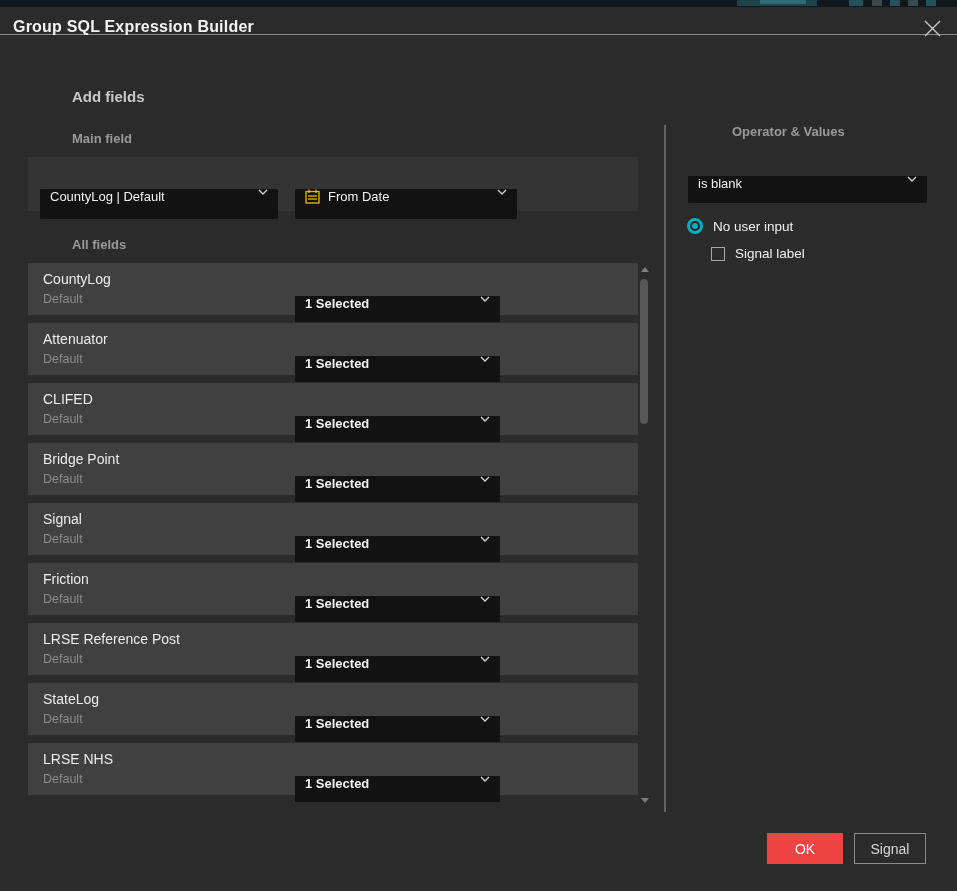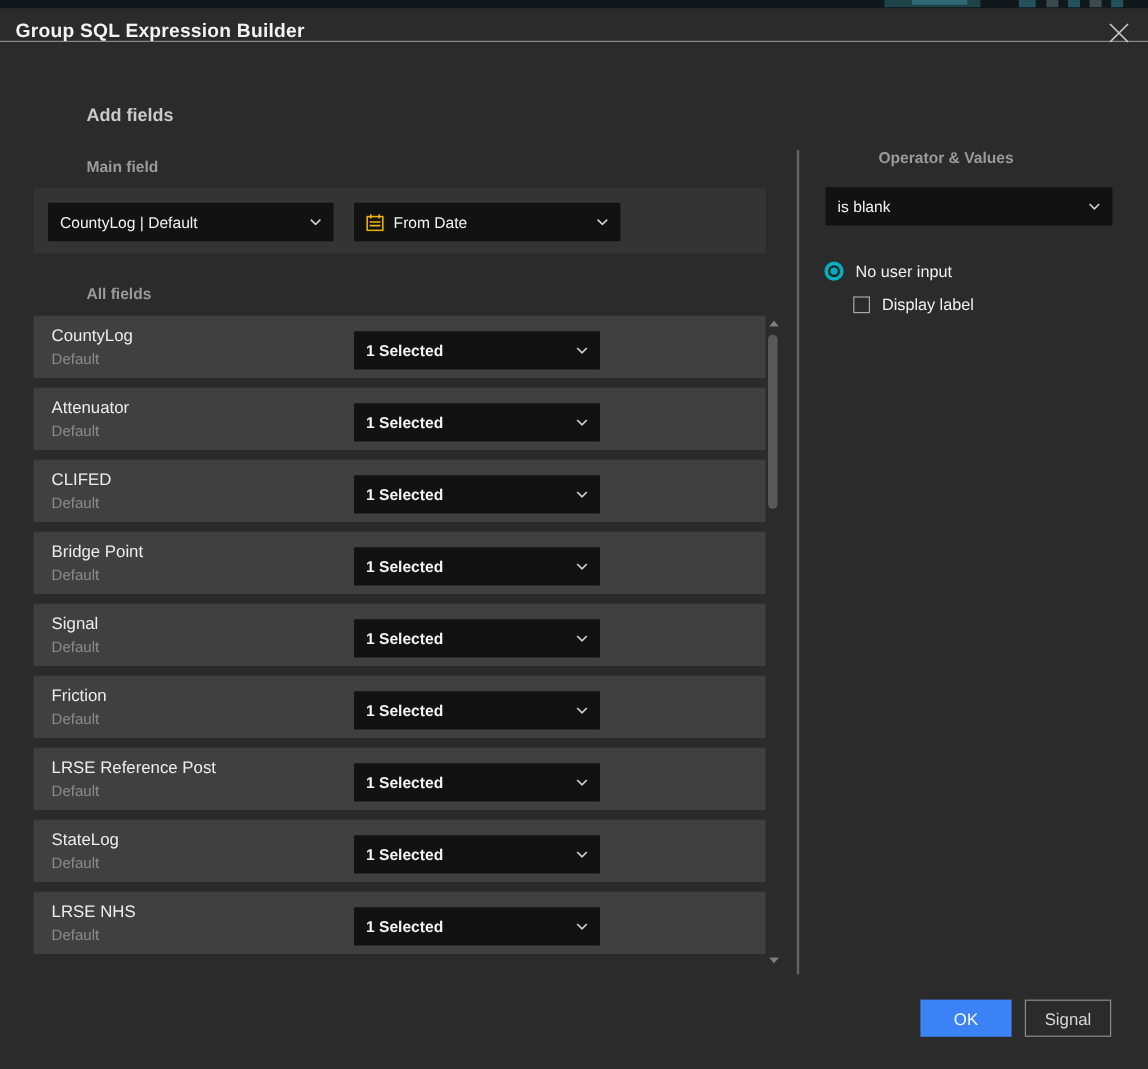--- a/index.html
+++ b/index.html
@@ -31,22 +31,22 @@
   }
 
   .section-heading { position:absolute; font-weight:bold; color:#9a9a9a; font-size:13px;margin-left:44px; }
   .heading-lg { font-size:15px; color:#c9c9c9; }
 
   .panel {
     position:absolute; background:#343434;
   }
   .ctrl {
     position:absolute; background:#121212; color:#f2f2f2;
-    display:flex; align-items:center; padding:16px 10px;
-    font-size:13px; cursor:pointer; border-radius:1px;
+    display:flex; align-items:flex-start; padding:0 10px;
+    font-size:13px; cursor:pointer; border-radius:1px;margin-top:20px;
   }
   .ctrl .chev { margin-left:auto; display:flex; align-items:center; }
   .ctrl .cal { margin-right:8px; display:flex; align-items:center; }
 
   .list {
     position:absolute; left:28px; top:256px; width:610px;
     display:flex; flex-direction:column; gap:8px;
   }
   .row { position:relative; height:52px; background:#404040;text-decoration:underline; }
   .row-name { position:absolute; left:15px; top:8px; font-size:14px; color:#ececec; }
@@ -82,21 +82,21 @@
 
   .check-row { position:absolute; left:711px; top:239px; display:flex; align-items:center; cursor:pointer; }
   .checkbox { width:14px; height:14px; border:1.5px solid #a8a8a8; background:transparent; flex:0 0 auto; }
   .check-label { margin-left:10px; font-size:13.5px; color:#f0f0f0; }
 
   .footer-btn {
     position:absolute; top:826px; height:31px;
     display:flex; align-items:center; justify-content:center;
     font-size:14px; cursor:pointer;
   }
-  .ok-btn { left:767px; width:76px; background:#3b82f6; color:#ffffff; border:none; }
+  .ok-btn { left:767px; width:76px; background:#ef4444; color:#ffffff; border:none; }
   .cancel-btn { left:854px; width:72px; background:transparent; color:#d8d8d8; border:1px solid #8a8a8a; }
 </style>
 </head>
 <body>
 
 <div class="backdrop">
   <div class="sliver" style="left:737px;width:80px;background:#1d4249;"></div>
   <div class="sliver" style="left:760px;width:46px;height:4px;background:#2e6b76;"></div>
   <div class="sliver" style="left:849px;width:14px;background:#24525c;"></div>
   <div class="sliver" style="left:872px;width:10px;background:#3a4a4e;"></div>
@@ -290,19 +290,19 @@
     </span>
   </div>
 
   <div class="radio-row">
     <span class="radio"></span>
     <span class="radio-label">No user input</span>
   </div>
 
   <div class="check-row">
     <span class="checkbox"></span>
-    <span class="check-label">Display label</span>
+    <span class="check-label">Signal label</span>
   </div>
 
   <button class="footer-btn ok-btn">OK</button>
   <button class="footer-btn cancel-btn">Signal</button>
 
 </div>
 
 </body></html>

